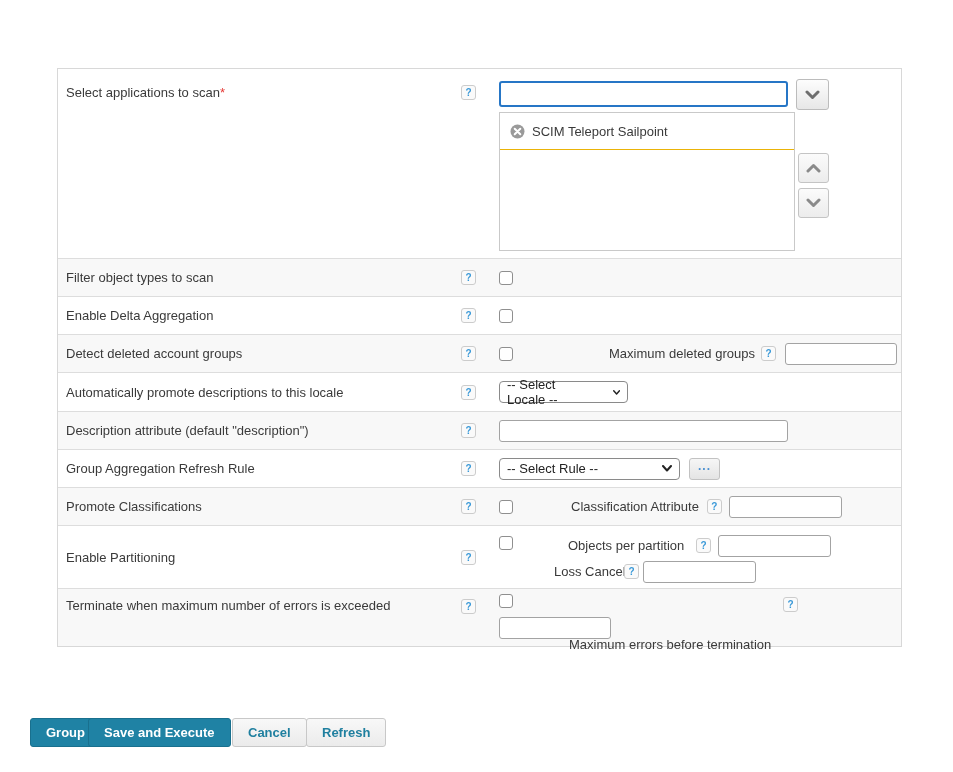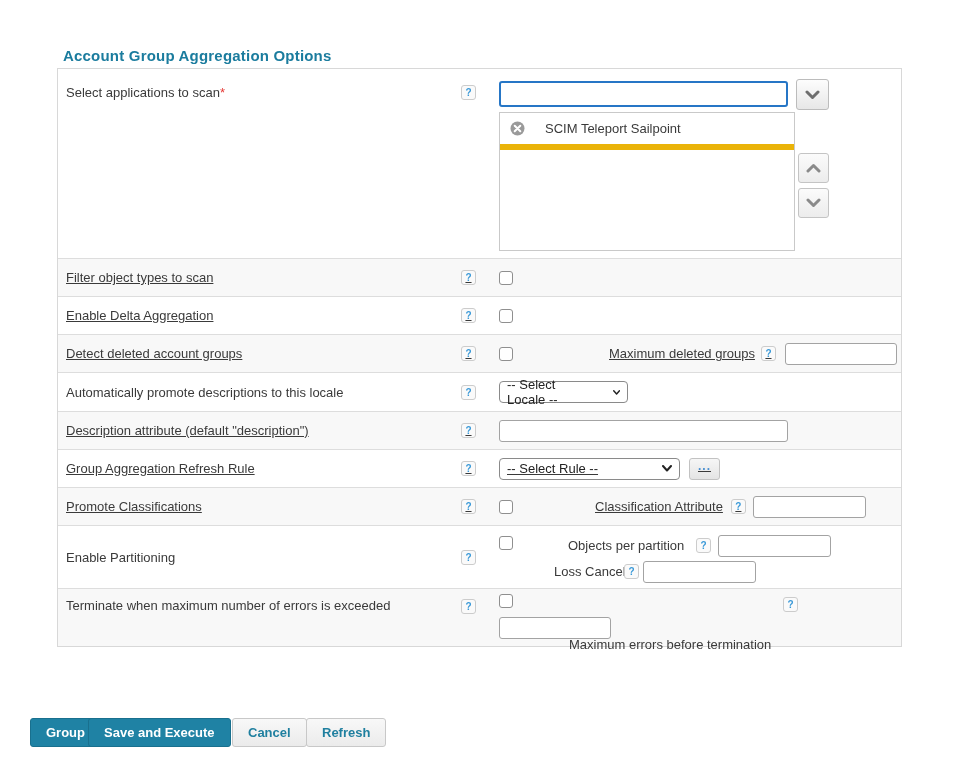--- a/index.html
+++ b/index.html
@@ -18,21 +18,21 @@
     border:1px solid #d8d8d8; background:#c2410c;
   }
   .row { display:flex; border-bottom:1px solid #dddddd; background:#fff; }
   .row:last-child { border-bottom:none; }
   .row.alt { background:#f8f8f8; }
   .cell-label { width:403px; padding-left:8px; display:flex; align-items:center; color:#3a3a3a; }
   .cell-help  { width:30px; display:flex; align-items:center; }
   .cell-control { flex:1; position:relative; display:flex; align-items:center; }
   .top-align .cell-label, .top-align .cell-help { align-items:flex-start; padding-top:16px; }
   .r1 { height:190px; }
-  .r-std { height:38px;text-decoration:underline; }
+  .r-std { height:38px; }
   .r5 { height:39px; }
   .r9 { height:63px; }
   .r10 { height:57px; }
   .req { color:#e53935; }
   .help {
     width:15px; height:15px; background:#fafafa; border:1px solid #cccccc; border-radius:3px;
     color:#3a99d8; font-size:10px; font-weight:bold;
     display:flex; align-items:center; justify-content:center;
   }
   .cb {
@@ -53,22 +53,22 @@
   .dd-btn {
     position:absolute; left:305px; top:10px; width:33px; height:31px;
     background:linear-gradient(#fdfdfd,#e7e7e7); border:1px solid #bcbcbc; border-radius:3px;
     display:flex; align-items:center; justify-content:center; cursor:pointer;
   }
   .sel-list {
     position:absolute; left:8px; top:43px; width:296px; height:139px;
     background:#fff; border:1px solid #c9c9c9;
   }
   .sel-item {
-    height:37px; display:flex; align-items:center; gap:20px;
-    padding-left:10px; border-bottom:6px solid #eab308; color:#3a3a3a;
+    height:37px; display:flex; align-items:center; gap:7px;
+    padding-left:10px; border-bottom:1px solid #eab308; color:#3a3a3a;
   }
   .spin-btn {
     position:absolute; left:307px; width:31px; height:30px;
     background:linear-gradient(#fbfbfb,#ececec); border:1px solid #c4c4c4; border-radius:3px;
     display:flex; align-items:center; justify-content:center; cursor:pointer;
   }
   .spin-up { top:84px; } .spin-down { top:119px; }
   
   .fsel {
     height:22px; background:#fff; border:1px solid #8a8a8a; border-radius:4px;
@@ -90,21 +90,20 @@
   .btn-primary { background:#1f82a4; border:1px solid #19708e; color:#ffffff; }
   .btn-secondary {
     background:linear-gradient(#f8f8f8,#ebebeb); border:1px solid #c8c8c8; color:#1f7f9f;
   }
 </style>
 </head>
 <body>
 
 <div class="screen">
 
-  <div class="page-title">Account Group Aggregation Options</div>
 
   <div class="options-table">
 
     <div class="row r1 top-align">
       <div class="cell-label">
         <span><span>Select applications to scan</span><span class="req">*</span></span>
       </div>
       <div class="cell-help">
         <span class="help">?</span>
       </div>
@@ -225,21 +224,21 @@
 
     <div class="row r-std alt">
       <div class="cell-label">
           <span>Promote Classifications</span>
         </div>
       <div class="cell-help">
           <span class="help">?</span>
         </div>
       <div class="cell-control">
         <span class="cb"></span>
-        <span class="inline-lbl" style="margin-left:82px;">Classification Attribute</span>
+        <span class="inline-lbl" style="margin-left:58px;">Classification Attribute</span>
         <span class="help" style="margin-left:8px;">?</span>
         <input class="ti" style="margin-left: 7px; width: 113px;" value="">
       </div>
     </div>
 
     <div class="row r9">
       <div class="cell-label">
           <span>Enable Partitioning</span>
         </div>
       <div class="cell-help">

